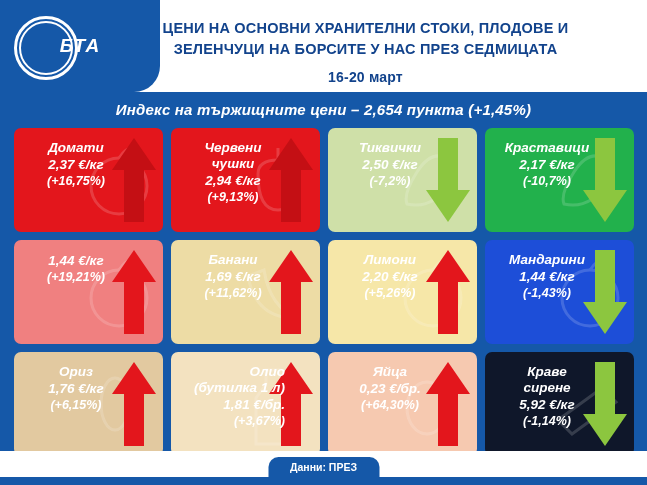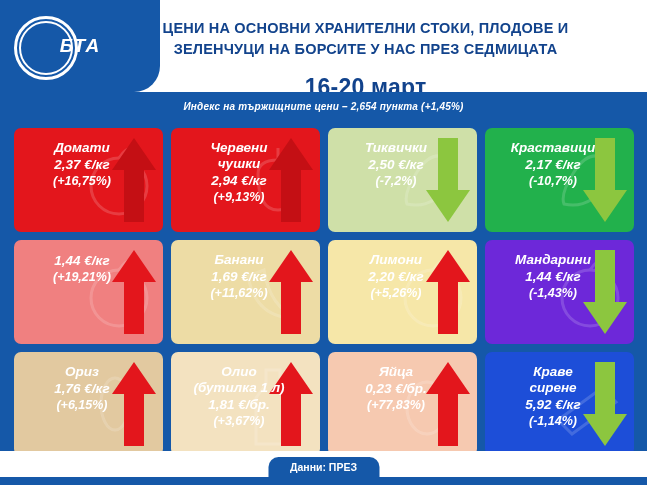--- a/index.html
+++ b/index.html
@@ -28,24 +28,24 @@
     right: 16px;
     top: 18px;
     text-align: center;
     color: #12438c;
     font-weight: bold;
     font-size: 14.5px;
     line-height: 21px;
     letter-spacing: 0.2px;
   }
   .header-title .line3 {
-    font-size: 23px;
+    font-size: 14px;
     line-height: 26px;
     display: block;
-    margin-top: 14px;
+    margin-top: 4px;
   }
   
   .header-blue-left {
     position: absolute;
     left: 0;
     top: 0;
     width: 160px;
     height: 92px;
     background: #1558a8;
     border-bottom-right-radius: 26px;
@@ -92,21 +92,21 @@
   .body-area {
     position: relative;
     width: 647px;
     height: 393px;
     background: #1558a8;
   }
 
   .index-line {
     text-align: center;
     color: #ffffff;
-    font-size: 10px;
+    font-size: 15px;
     font-weight: bold;
     font-style: italic;
     padding-top: 9px;
     letter-spacing: 0.2px;
   }
 
   
   .grid {
     position: absolute;
     left: 14px;
@@ -118,21 +118,21 @@
     column-gap: 8px;
     row-gap: 8px;
   }
   .cell {
     position: relative;
     border-radius: 7px;
     overflow: hidden;
   }
   .cell-text {
     position: absolute;
-    left: 16px;
+    left: 10px;
     top: 12px;
     width: 104px;
     text-align: center;
     font-weight: bold;
     font-style: italic;
     font-size: 13px;
     line-height: 17px;
     z-index: 3;
   }
   .cell-name {
@@ -325,21 +325,21 @@
           <svg width="46" height="88" viewBox="0 0 46 88">
             <path d="M23 2 L45 34 L33 34 L33 86 L13 86 L13 34 L1 34 Z" fill="#e3161c"></path>
           </svg>
         </div>
         <div class="cell-text" style="color: rgb(255, 255, 255);">
           <span class="cell-name">Лимони</span>
           <span class="cell-price">2,20 €/кг</span>
           <span class="cell-change">(+5,26%)</span>
         </div>
       </div>
-      <div class="cell" style="background: #6d28d9;">
+      <div class="cell" style="background: #1d4ed8;">
         <div class="silhouette"><svg width="88" height="92" viewBox="0 0 88 92">
             <circle cx="48" cy="52" r="28" fill="none" stroke="#ffffff" stroke-width="3"></circle>
             <path d="M48 24 q6 -10 18 -12" fill="none" stroke="#ffffff" stroke-width="3"></path>
           </svg></div>
         <div class="arrow">
           <svg width="46" height="88" viewBox="0 0 46 88">
             <path d="M23 86 L45 54 L33 54 L33 2 L13 2 L13 54 L1 54 Z" fill="#8cc63f"></path>
           </svg>
         </div>
         <div class="cell-text" style="color: rgb(255, 255, 255);">
@@ -365,42 +365,42 @@
       </div>
       <div class="cell" style="background: rgb(243, 226, 192);">
         <div class="silhouette"><svg width="88" height="92" viewBox="0 0 88 92">
             <path d="M38 12 h14 v14 l10 14 v46 h-34 v-46 l10 -14 Z" fill="none" stroke="#ffffff" stroke-width="3"></path>
           </svg></div>
         <div class="arrow">
           <svg width="46" height="88" viewBox="0 0 46 88">
             <path d="M23 2 L45 34 L33 34 L33 86 L13 86 L13 34 L1 34 Z" fill="#e3161c"></path>
           </svg>
         </div>
-        <div class="cell-text" style="color: rgb(255, 255, 255);">
+        <div class="cell-text" style="color: rgb(255, 255, 255); text-align: right;">
           <span class="cell-name">Олио<br>(бутилка 1 л)</span>
           <span class="cell-price">1,81 €/бр.</span>
           <span class="cell-change">(+3,67%)</span>
         </div>
       </div>
       <div class="cell" style="background: rgb(246, 201, 176);">
         <div class="silhouette"><svg width="88" height="92" viewBox="0 0 88 92">
             <ellipse cx="42" cy="50" rx="20" ry="26" fill="none" stroke="#ffffff" stroke-width="3"></ellipse>
           </svg></div>
         <div class="arrow">
           <svg width="46" height="88" viewBox="0 0 46 88">
             <path d="M23 2 L45 34 L33 34 L33 86 L13 86 L13 34 L1 34 Z" fill="#e3161c"></path>
           </svg>
         </div>
         <div class="cell-text" style="color: rgb(255, 255, 255);">
           <span class="cell-name">Яйца</span>
           <span class="cell-price">0,23 €/бр.</span>
-          <span class="cell-change">(+77,83%)</span>
-        </div>
-      </div>
-      <div class="cell" style="background: #1d4ed8;">
+          <span class="cell-change">(+64,30%)</span>
+        </div>
+      </div>
+      <div class="cell" style="background: #0f172a;">
         <div class="silhouette"><svg width="88" height="92" viewBox="0 0 88 92">
             <path d="M16 62 L60 30 L74 44 L30 76 Z" fill="none" stroke="#ffffff" stroke-width="3"></path>
           </svg></div>
         <div class="arrow">
           <svg width="46" height="88" viewBox="0 0 46 88">
             <path d="M23 86 L45 54 L33 54 L33 2 L13 2 L13 54 L1 54 Z" fill="#8cc63f"></path>
           </svg>
         </div>
         <div class="cell-text" style="color: rgb(255, 255, 255);">
           <span class="cell-name">Краве<br>сирене</span>

